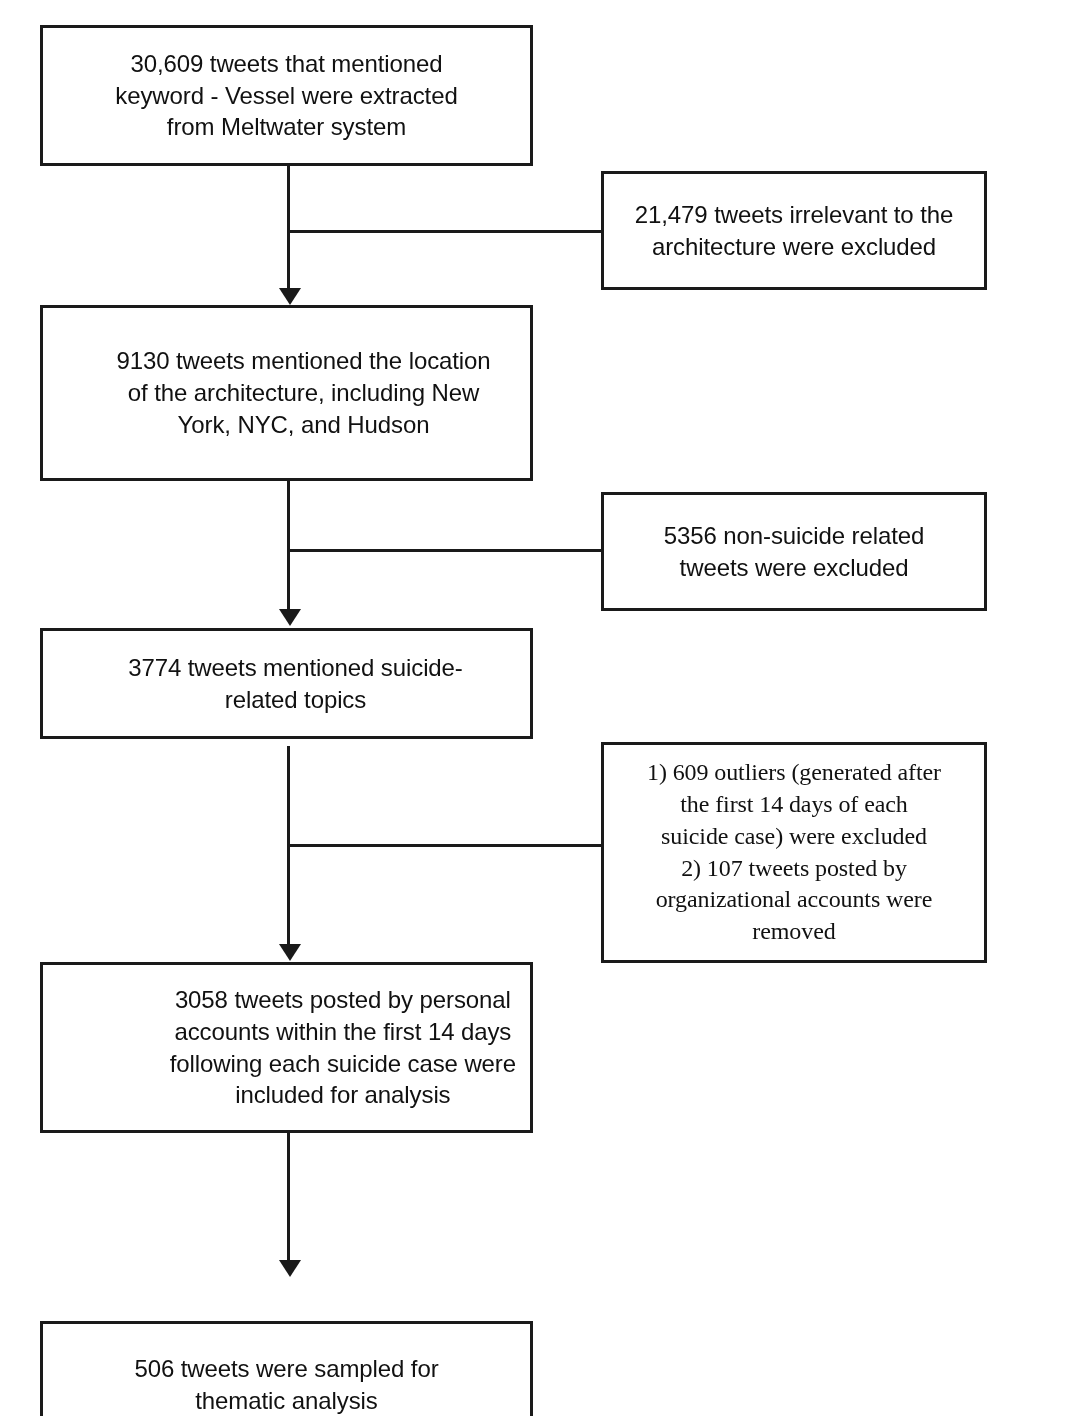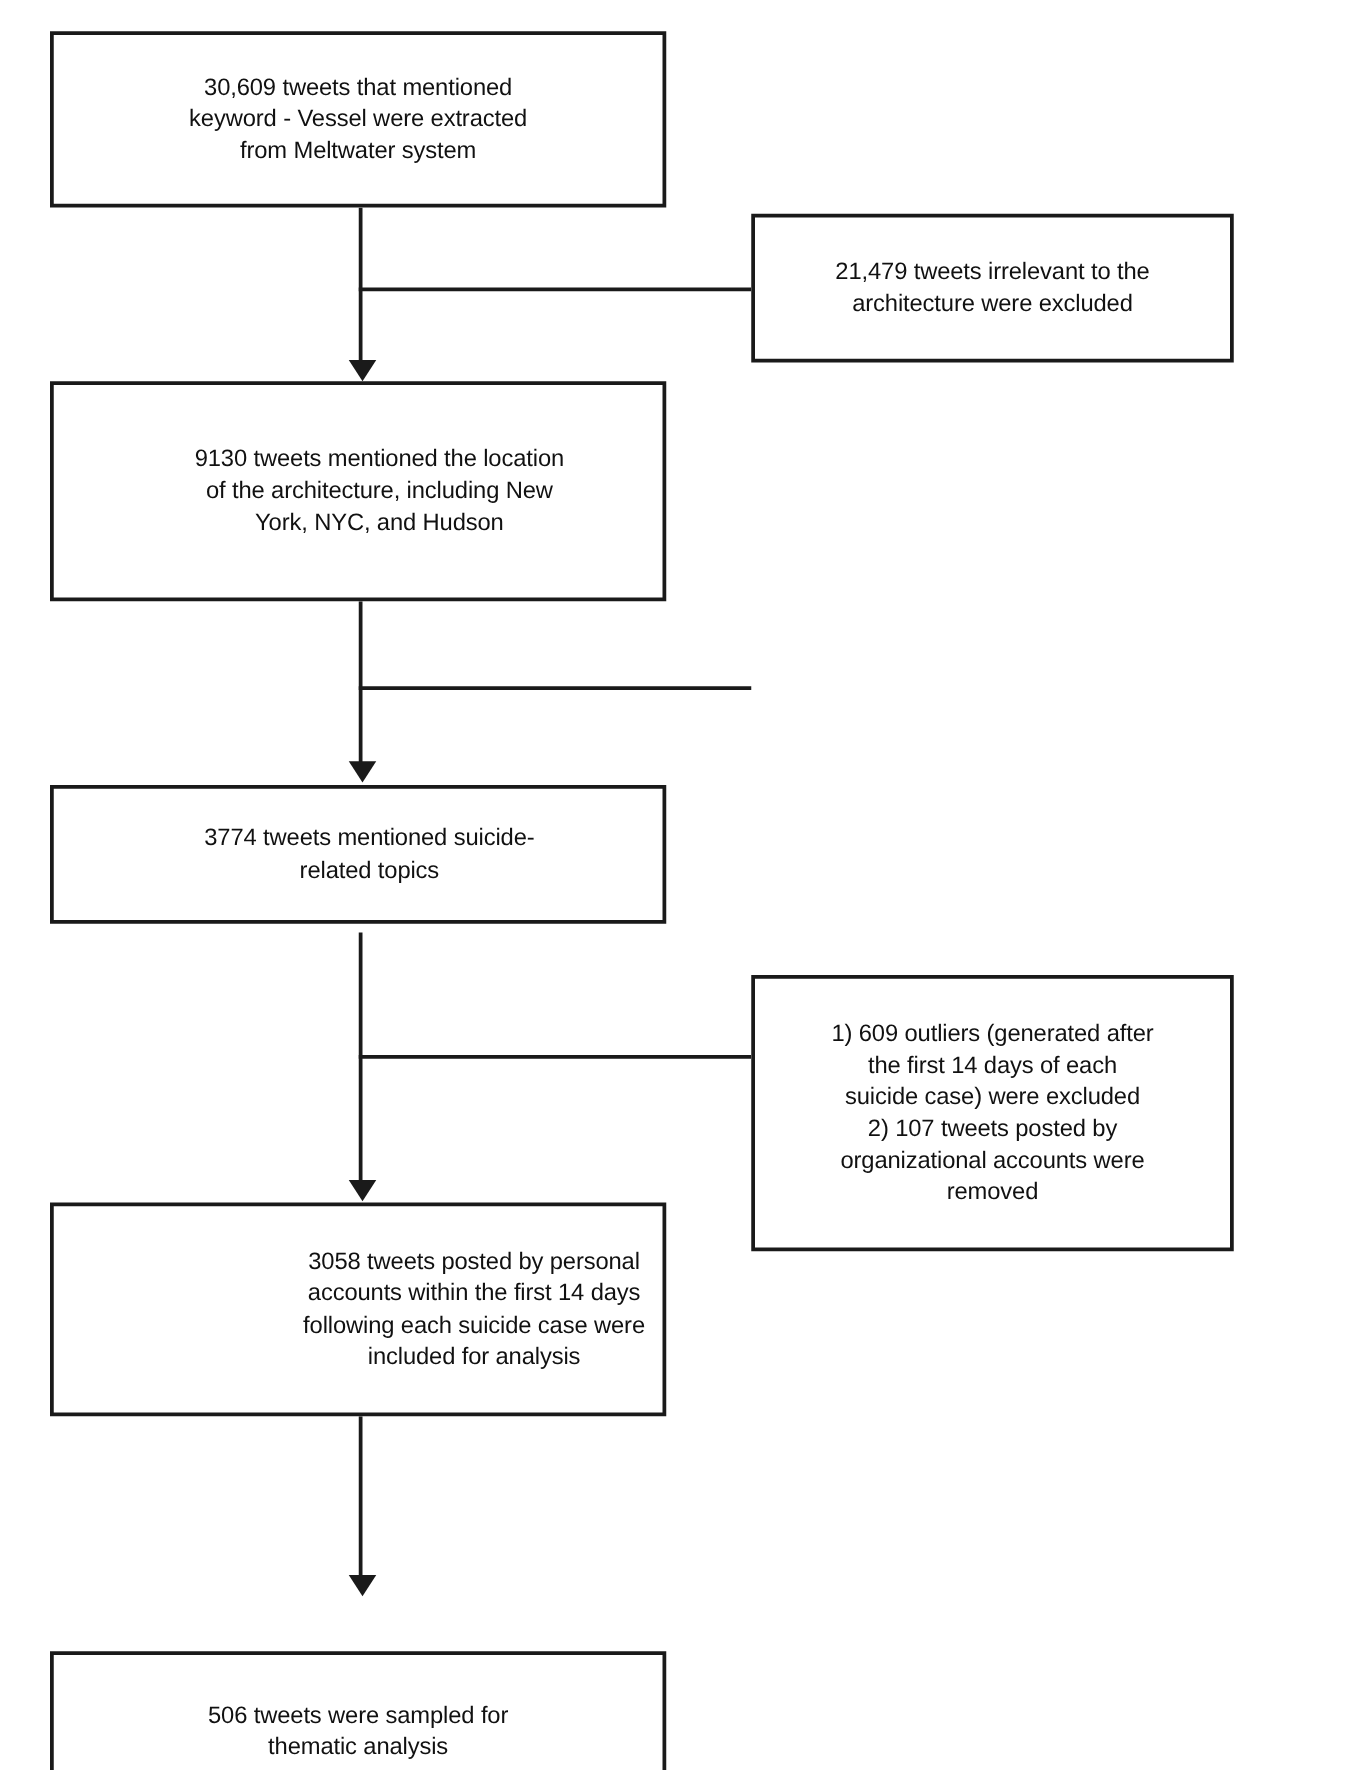--- a/index.html
+++ b/index.html
@@ -20,41 +20,41 @@
   .node {
     position: absolute;
     box-sizing: border-box;
     border: 3px solid #1a1a1a;
     background: #ffffff;
     display: flex;
     align-items: center;
     justify-content: center;
     text-align: center;
     color: #111111;
-    font-size: 19px;
+    font-size: 24px;
     line-height: 1.33;
     letter-spacing: -0.1px;
     padding: 6px 14px;
   }
   .node-text {
     display: block;
     white-space: pre-line;
   }
   
   .main-node { left: 40px; width: 493px; }
   #node-extracted  { top: 25px;   height: 141px; }
   #node-location   { top: 305px;  height: 176px; padding-left: 48px; }
   #node-suicide    { top: 628px;  height: 111px; padding-left: 32px; }
   #node-personal   { top: 962px;  height: 171px; justify-content: flex-end; }
   #node-sampled    { top: 1278px; height: 128px; margin-top: 43px; }
   
   .side-node { left: 601px; width: 386px; }
   #node-irrelevant { top: 171px; height: 119px; }
   #node-nonsuicide { top: 492px; height: 119px; }
-  #node-outliers   { top: 780px; height: 221px; }
+  #node-outliers   { top: 742px; height: 221px; font-family: Liberation Serif, serif; }
   
   .vline {
     position: absolute;
     width: 3px;
     background: #1a1a1a;
   }
   .hline {
     position: absolute;
     height: 3px;
     background: #1a1a1a;
@@ -115,20 +115,24 @@
   <div class="node main-node" id="node-sampled">
     <span class="node-text">506 tweets were sampled for
 thematic analysis</span>
   </div>
 
   <div class="node side-node" id="node-irrelevant">
     <span class="node-text">21,479 tweets irrelevant to the
 architecture were excluded</span>
   </div>
 
+  <div class="node side-node" id="node-nonsuicide">
+    <span class="node-text">5356 non-suicide related
+tweets were excluded</span>
+  </div>
 
   <div class="node side-node" id="node-outliers">
     <span class="node-text">1) 609 outliers (generated after
 the first 14 days of each
 suicide case) were excluded
 2) 107 tweets posted by
 organizational accounts were
 removed</span>
   </div>
 

